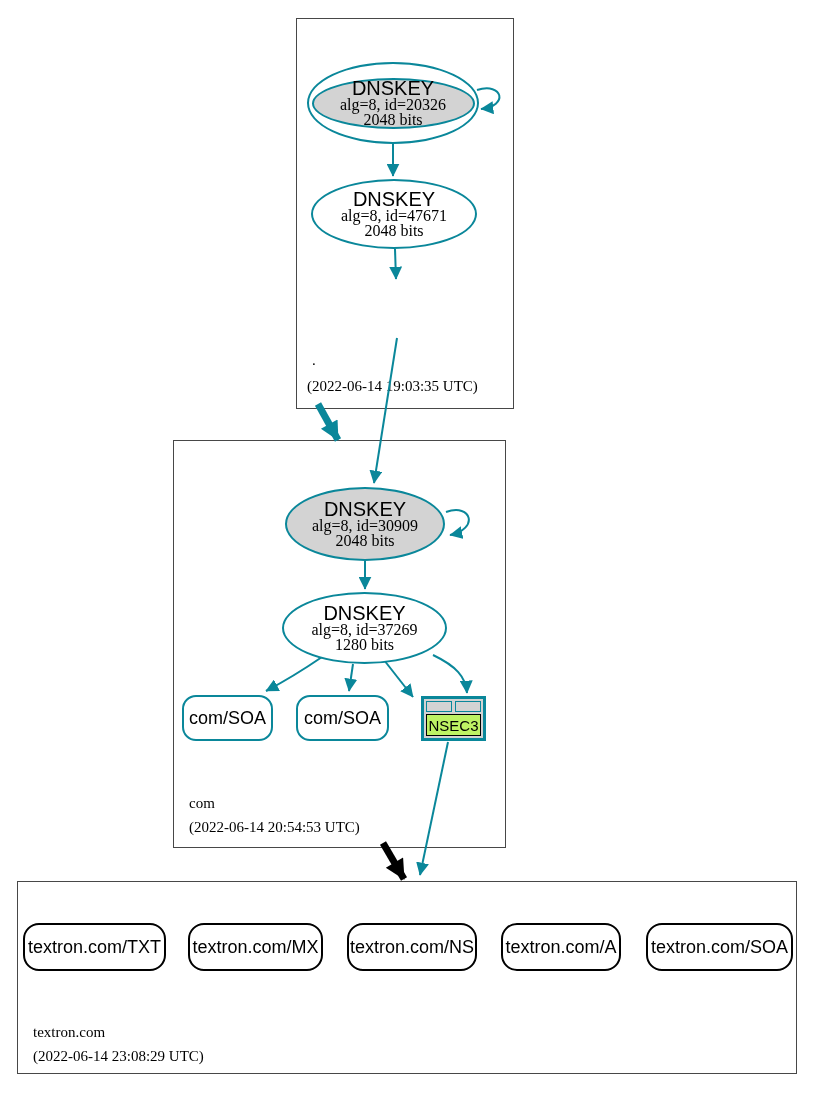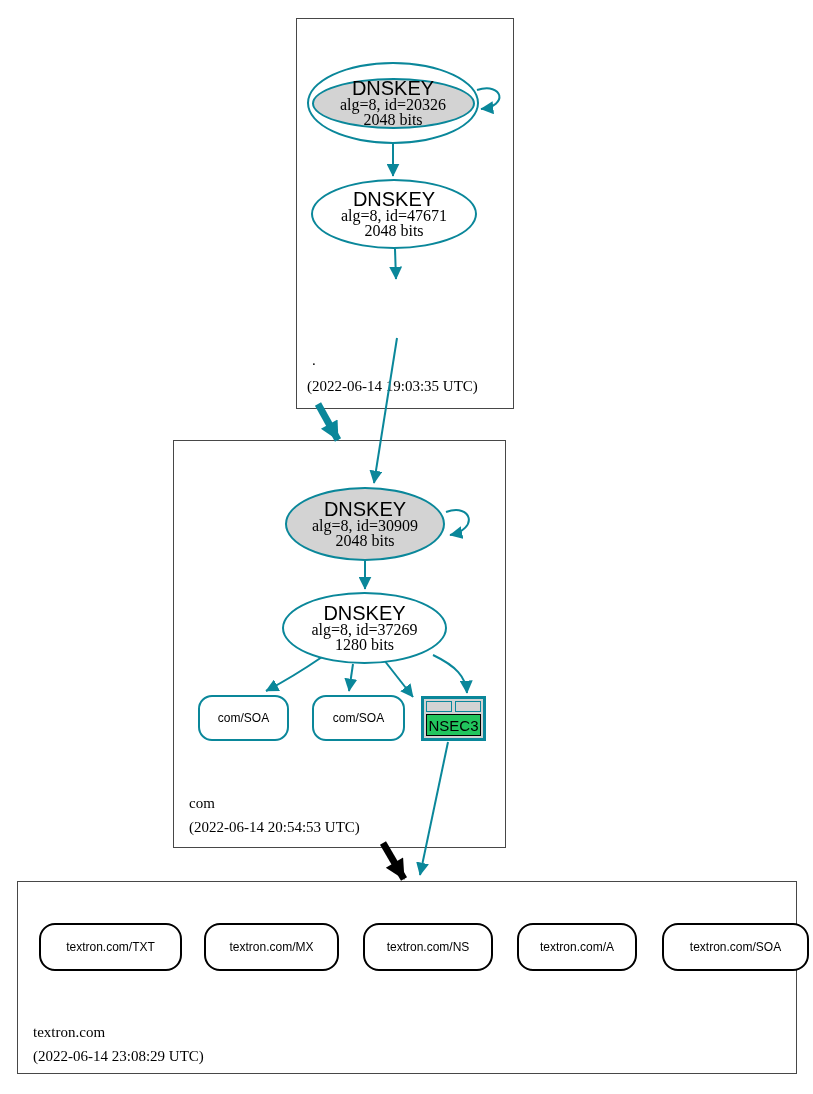--- a/index.html
+++ b/index.html
@@ -21,30 +21,30 @@
   .ellipse { border:2.5px solid #0a879a; border-radius:50%; flex-direction:column; }
   .ellipse.white { background:#ffffff; }
   .ellipse.gray  { background:#d3d3d3; }
   .double-outer { border:2.5px solid #0a879a; border-radius:50%; padding:0; background:#fff;
                   display:flex; }
   .double-inner { flex:1; margin:2.5px; border:2.5px solid #0a879a; border-radius:50%;
                   background:#d3d3d3; display:flex; flex-direction:column;
                   align-items:center; justify-content:center; text-align:center; }
   .node-title  { font-family:"Liberation Sans", sans-serif; font-size:20px; line-height:17px; }
   .node-detail { font-family:"Liberation Serif", serif; font-size:16px; line-height:15px; }
-  .rrset { border-radius:14px; background:#ffffff; font-size:12px; white-space:nowrap;margin-left:16px; }
+  .rrset { border-radius:14px; background:#ffffff; font-size:18px; white-space:nowrap; }
   .rrset.teal  { border:2.5px solid #0a879a; }
   .rrset.black { border:2.5px solid #000000; border-radius:16px; }
   .nsec3 { border:3px solid #0a879a; background:#d3d3d3; flex-direction:column;
            padding:2px; display:flex; align-items:stretch; justify-content:flex-start; }
   .nsec3-cells { display:flex; gap:3px; height:11px; }
   .nsec3-cell  { flex:1; border:1.5px solid #0a879a; background:#d3d3d3; }
   .nsec3-label { flex:1; margin-top:2px; border:1.5px solid #000;
                  display:flex; align-items:center; justify-content:center;
-                 font-size:15px; line-height:15px; background:#22c55e; }
+                 font-size:15px; line-height:15px; background:#bef264; }
 </style>
 </head>
 <body>
 
 <div id="canvas">
 
   <div class="zone-box" style="left:296px; top:18px; width:218px; height:391px;"></div>
   <div class="zone-box" style="left:173px; top:440px; width:333px; height:408px;"></div>
   <div class="zone-box" style="left:17px; top:881px; width:780px; height:193px;"></div>
 

